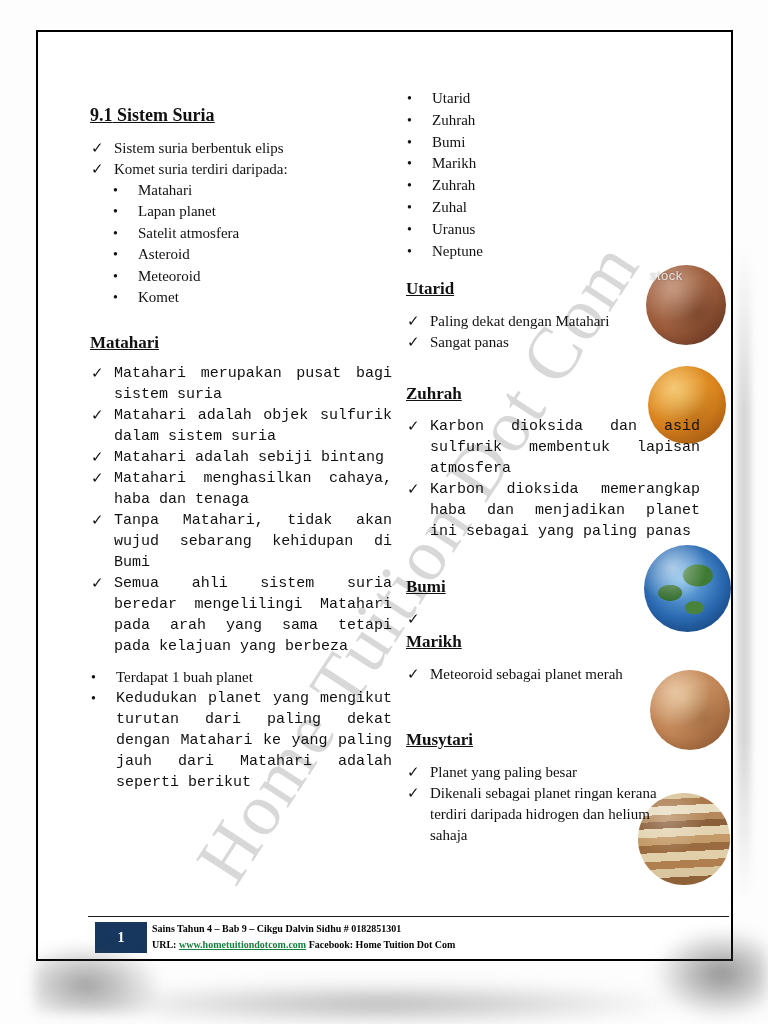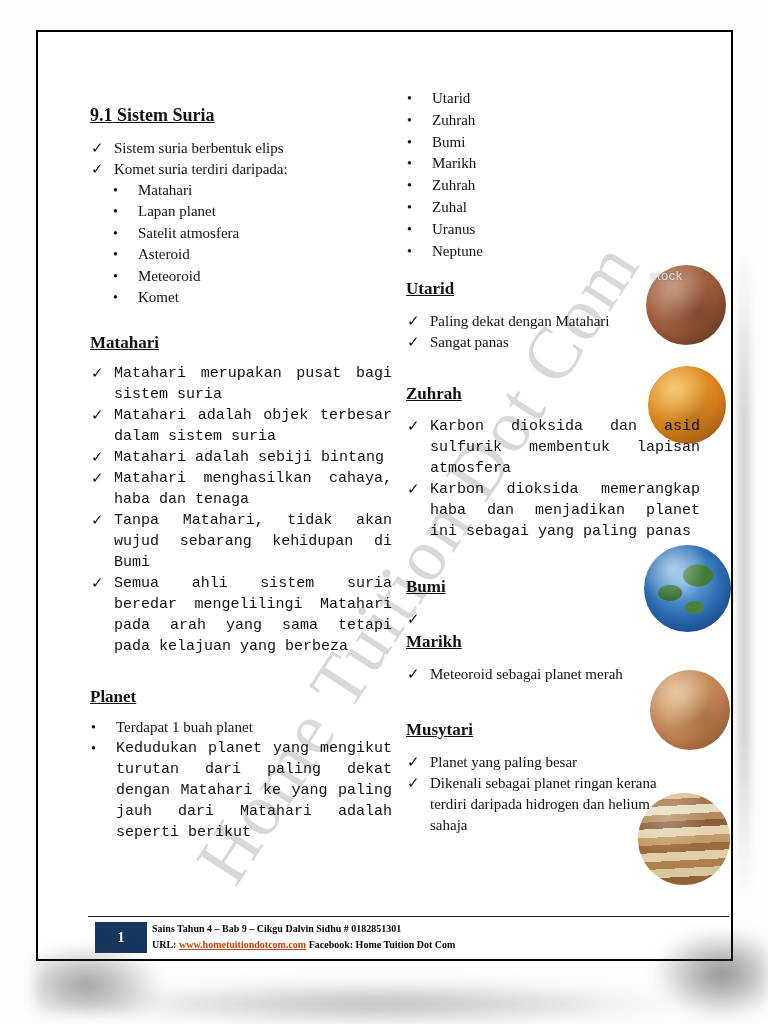--- a/index.html
+++ b/index.html
@@ -54,21 +54,21 @@
 
   .planet-list li { line-height:21.8px; }
   .sec-utarid .h3 { margin-top:17px; }
   .sec-utarid ul { margin-top:12px; width:240px; }
   .sec-zuhrah .h3 { margin-top:31px; }
   .sec-zuhrah ul { margin-top:12px; width:294px; }
   .sec-bumi .h3 { margin-top:35px; }
   .sec-bumi ul { margin-top:12px; width:200px; }
   .sec-marikh .h3 { margin-top:35px; }
   .sec-marikh ul { margin-top:12px; width:270px; }
-  .sec-musytari .h3 { margin-top:35px; }
+  .sec-musytari .h3 { margin-top:45px; }
   .sec-musytari ul { margin-top:12px; width:252px; }
 
   
   .planet { position:absolute; border-radius:50%; z-index:1; }
   .p-mercury { left:608px; top:233px; width:80px; height:80px;
     background:
       radial-gradient(circle at 30% 25%, rgba(255,255,255,.25), transparent 45%),
       radial-gradient(circle at 65% 60%, rgba(60,25,10,.35), transparent 50%),
       radial-gradient(circle at 40% 35%, #b97f5f, #9a5a3a 55%, #643522 88%); }
   .p-venus { left:610px; top:334px; width:78px; height:78px;
@@ -93,21 +93,21 @@
       radial-gradient(circle at 32% 26%, rgba(255,255,255,.28), transparent 42%),
       linear-gradient(177deg, #d8c49a 0 8%, #a9794d 8% 15%, #e8dcc0 15% 24%, #b5895c 24% 31%, #8a5f3a 31% 38%, #e3d3b0 38% 47%, #c39a68 47% 55%, #9a6b40 55% 63%, #e0cfa8 63% 72%, #b07f50 72% 80%, #d9c69e 80% 89%, #8f6138 89% 100%); }
 
   
   .footer-rule { position:absolute; left:50px; right:2px; top:884px; border-top:1.5px solid #1a1a1a; z-index:2; }
   .pagenum-box { position:absolute; left:57px; top:890px; width:52px; height:31px;
     background:#17375e; color:#fff; display:flex; align-items:center; justify-content:center;
     font-size:14px; font-weight:bold; z-index:2; }
   .footer-text { position:absolute; left:114px; top:889px; z-index:2;
     font-size:10px; font-weight:bold; line-height:16px; color:#000; }
-  .footer-url { color:#c2410c; text-decoration:underline; cursor:pointer;margin-top:37px; }
+  .footer-url { color:#15803d; text-decoration:underline; cursor:pointer;margin-top:37px; }
 
   
   .smudge { position:absolute; pointer-events:none; z-index:3; }
   .sm-bl { left:34px; top:942px; width:130px; height:72px;
     background:radial-gradient(ellipse at 40% 60%, rgba(70,70,70,.5), transparent 70%); filter:blur(6px); }
   .sm-bottom { left:90px; top:984px; width:580px; height:40px;
     background:radial-gradient(ellipse at 50% 50%, rgba(95,95,95,.45), transparent 75%); filter:blur(8px); }
   .sm-br { left:652px; top:928px; width:116px; height:92px;
     background:radial-gradient(ellipse at 60% 50%, rgba(55,55,55,.55), transparent 70%); filter:blur(7px); }
   .sm-right { left:737px; top:250px; width:14px; height:650px;
@@ -139,41 +139,40 @@
     </ul>
 
     <h3 class="h3 h3-matahari">Matahari</h3>
     <ul class="checks-matahari">
       <li class="check-li just">
           <span class="mark">✓</span>
           <span class="txt">Matahari merupakan pusat bagi sistem suria</span>
         </li>
       <li class="check-li just">
           <span class="mark">✓</span>
-          <span class="txt">Matahari adalah objek terbesar dalam sistem suria</span>
+          <span class="txt">Matahari adalah objek sulfurik dalam sistem suria</span>
         </li>
       <li class="check-li just">
           <span class="mark">✓</span>
           <span class="txt">Matahari adalah sebiji bintang</span>
         </li>
       <li class="check-li just">
           <span class="mark">✓</span>
           <span class="txt">Matahari menghasilkan cahaya, haba dan tenaga</span>
         </li>
       <li class="check-li just">
           <span class="mark">✓</span>
           <span class="txt">Tanpa Matahari, tidak akan wujud sebarang kehidupan di Bumi</span>
         </li>
       <li class="check-li just">
           <span class="mark">✓</span>
           <span class="txt">Semua ahli sistem suria beredar mengelilingi Matahari pada arah yang sama tetapi pada kelajuan yang berbeza</span>
         </li>
     </ul>
 
-    <h3 class="h3 h3-planet">Planet</h3>
     <ul class="bullets-planet">
       <li class="bullet-li"><span class="mark">•</span><span class="txt">Terdapat 1 buah planet</span></li>
       <li class="bullet-li just">
           <span class="mark">•</span>
           <span class="txt">Kedudukan planet yang mengikut turutan dari paling dekat dengan Matahari ke yang paling jauh dari Matahari adalah seperti berikut</span>
         </li>
     </ul>
   </div>
 
   <div class="col-right">

